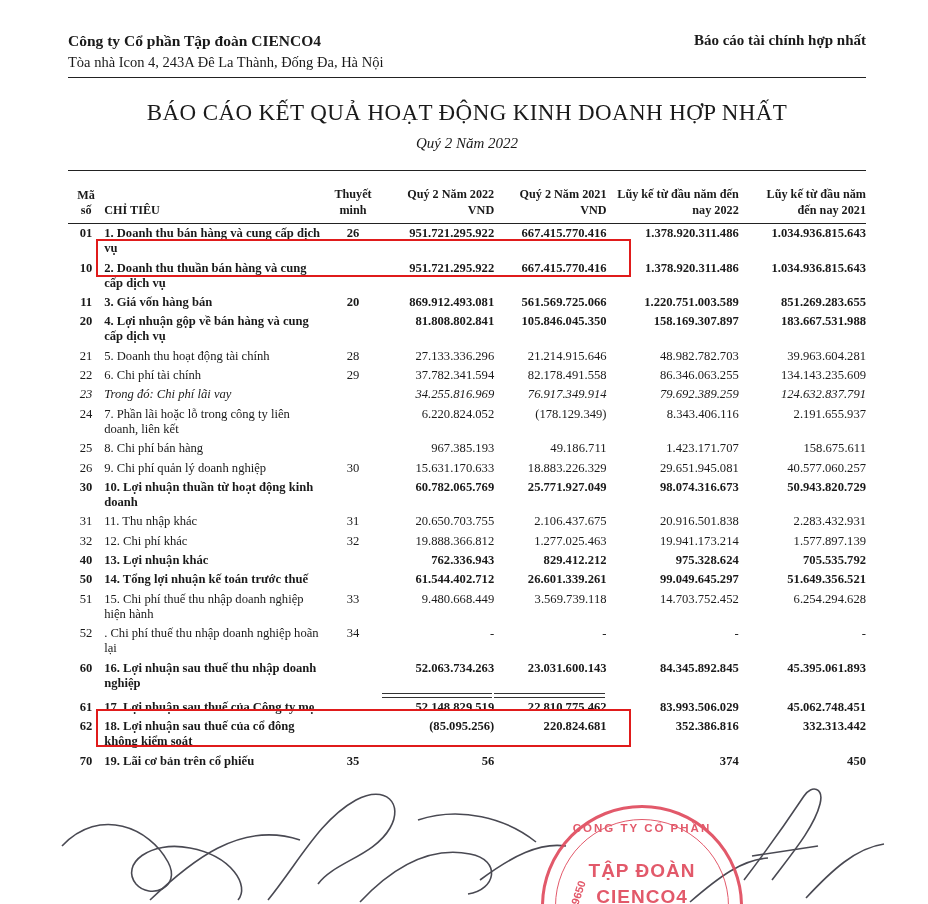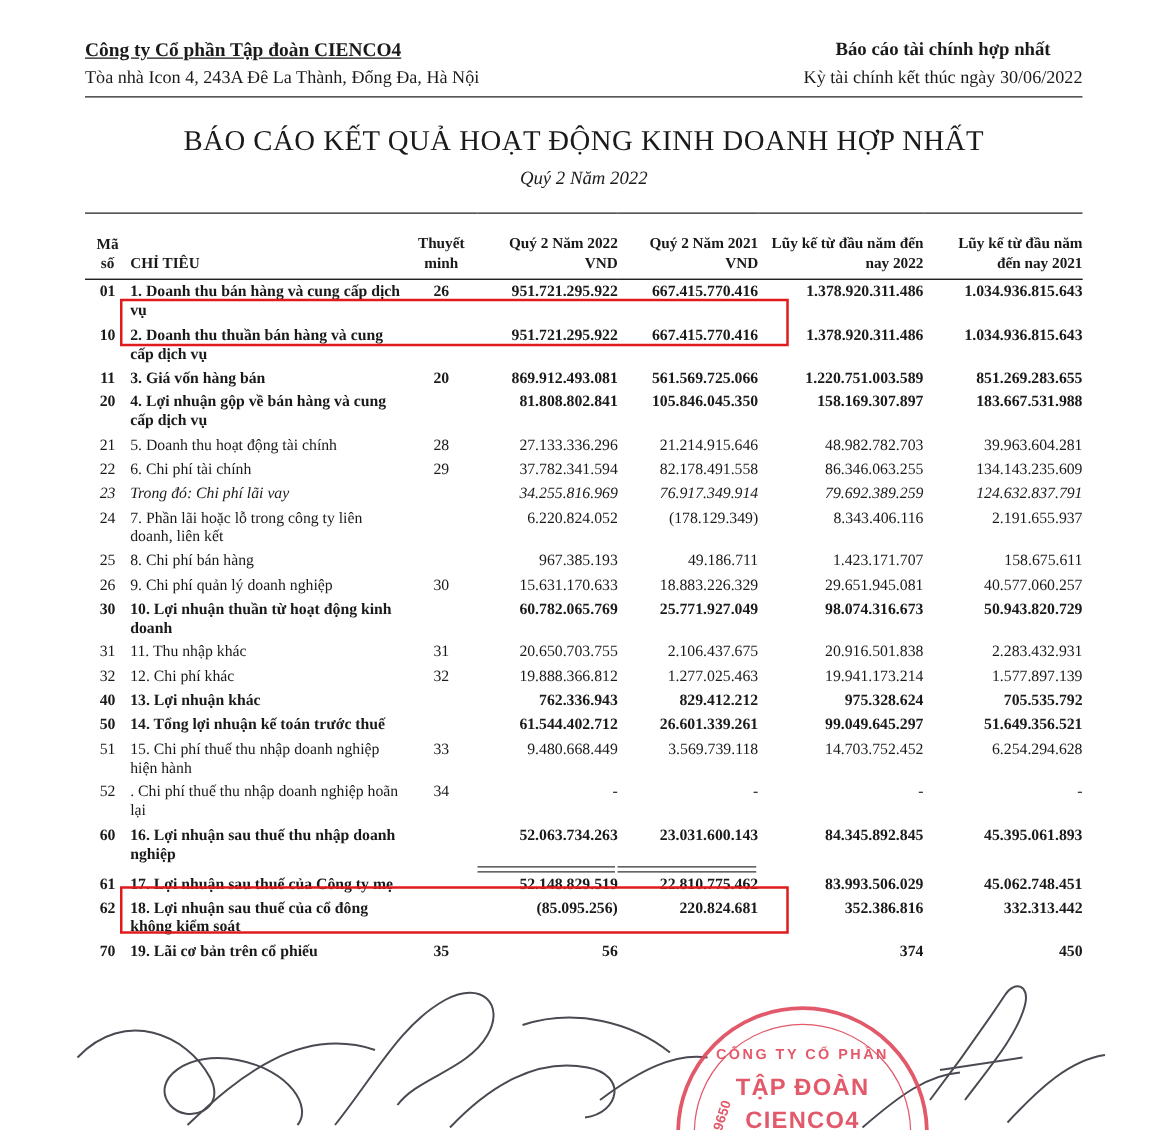--- a/index.html
+++ b/index.html
@@ -31,21 +31,20 @@
     border-bottom: 1.5px solid #222;
     padding-bottom: 4px;
   }
   .hdr-left, .hdr-right {
     line-height: 1.45;
   }
   .hdr-right { text-align: right; }
   .company-name {
     font-weight: bold;
     font-size: 15.5px;
-    text-decoration: underline;
   }
   .company-addr {
     font-size: 14.5px;
   }
   .report-kind {
     font-weight: bold;
     font-size: 15px;
     text-align: center;
   }
   .report-period {
@@ -170,21 +169,21 @@
     position: absolute;
     width: 100%;
     text-align: center;
     font-weight: bold;
     font-family: "Liberation Sans", sans-serif;
   }
   .stamp-t1 { top: 52px; font-size: 19px; letter-spacing: 1px; }
   .stamp-t2 { top: 78px; font-size: 19px; letter-spacing: 1px; }
   .stamp-arc {
     position: absolute;
-    top: 30px;
+    top: 14px;
     width: 100%;
     text-align: center;
     font-size: 11.5px;
     font-weight: bold;
     letter-spacing: 2px;
     font-family: "Liberation Sans", sans-serif;
   }
   .stamp-code {
     position: absolute;
     left: -2px;
@@ -200,21 +199,20 @@
 
 <div class="page">
 
   <div class="doc-header">
     <div class="hdr-left">
       <div class="company-name">Công ty Cổ phần Tập đoàn CIENCO4</div>
       <div class="company-addr">Tòa nhà Icon 4, 243A Đê La Thành, Đống Đa, Hà Nội</div>
     </div>
     <div class="hdr-right">
       <div class="report-kind">Báo cáo tài chính hợp nhất</div>
-      <div class="report-period">Kỳ tài chính kết thúc ngày 30/06/2022</div>
     </div>
   </div>
 
   <div class="main-title">BÁO CÁO KẾT QUẢ HOẠT ĐỘNG KINH DOANH HỢP NHẤT</div>
   <div class="sub-title">Quý 2 Năm 2022</div>
 
   <table class="fin">
     <colgroup>
       <col class="c-ma">
         <col class="c-name">

